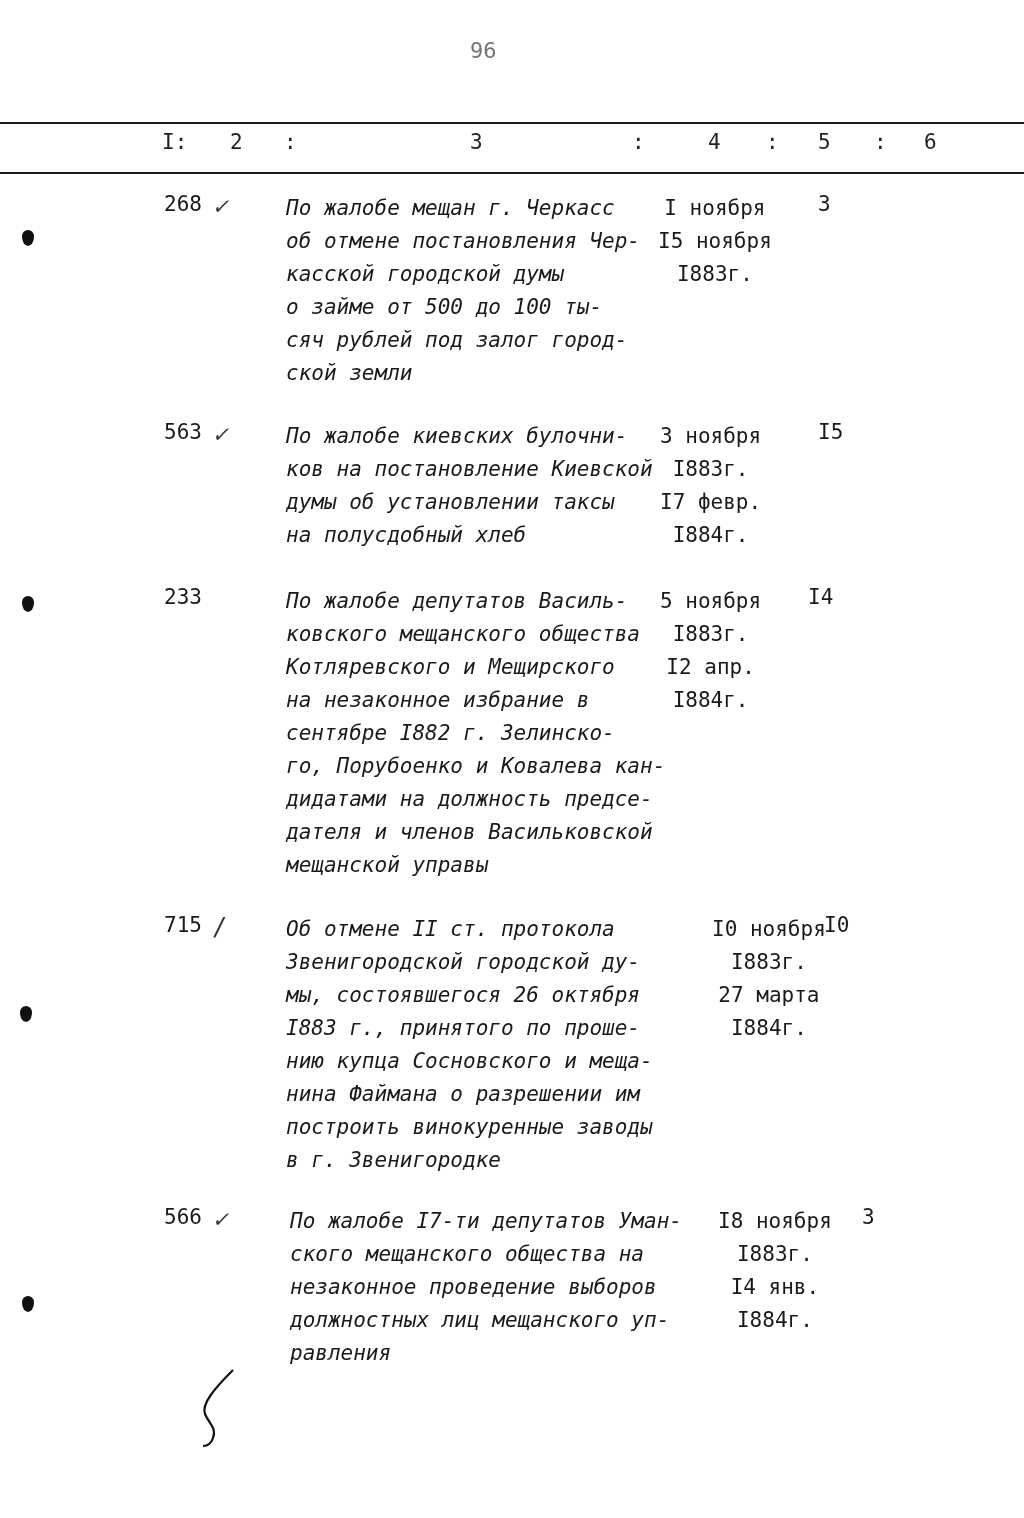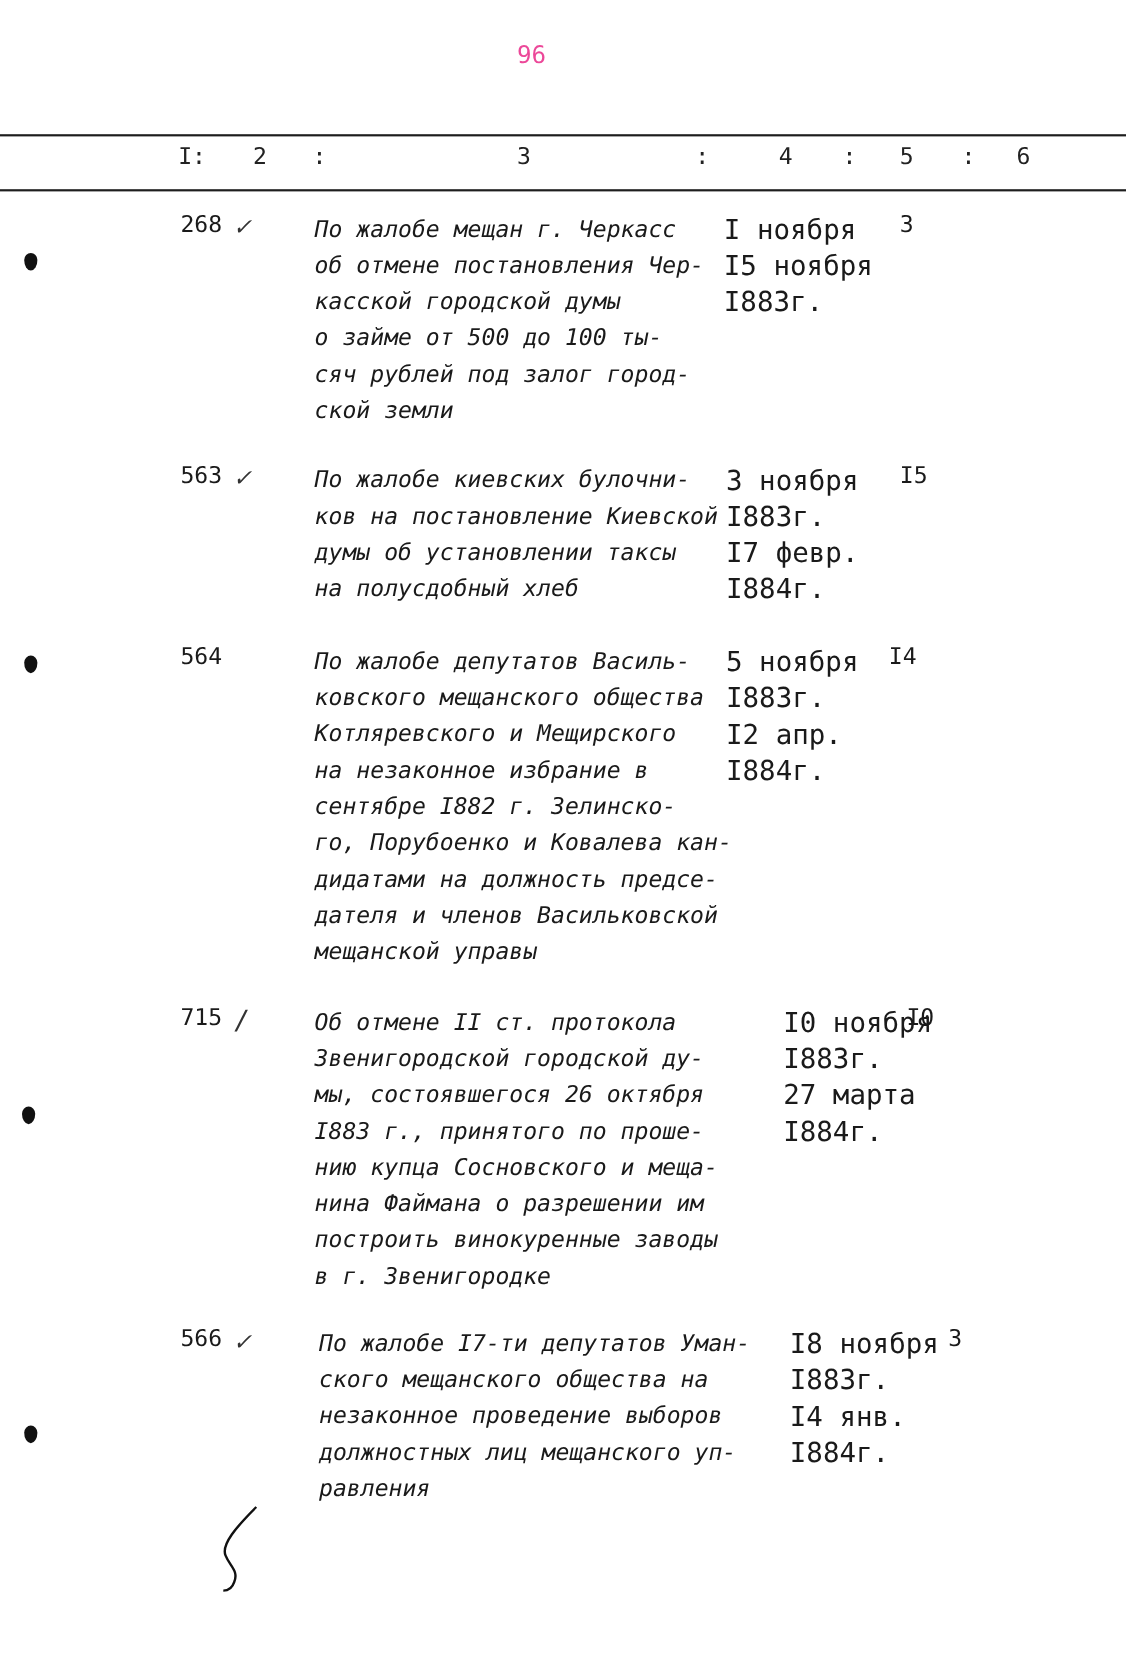--- a/index.html
+++ b/index.html
@@ -1,31 +1,31 @@
 <!DOCTYPE html>
 <html><head>
   <meta charset="utf-8">
   <style>
     html, body { margin: 0; padding: 0; }
     body {
       width: 1024px; height: 1518px; background: #ffffff; position: relative; overflow: hidden;
       font-family: "DejaVu Sans Mono", "Liberation Mono", monospace; color: #1a1a1a;
     }
     .page-number {
-      position: absolute; top: 38px; left: 470px; font-size: 22px; color: #ec4899;
+      position: absolute; top: 38px; left: 470px; font-size: 22px; color: #737373;
     }
     .rule { position: absolute; left: 0; width: 1024px; height: 2px; background: #1e1e1e; }
     .rule.top { top: 122px; }
     .rule.bottom { top: 172px; }
     .hdr { position: absolute; top: 130px; font-size: 21px; color: #222; }
     .row { position: absolute; left: 0; width: 1024px; }
     .num { position: absolute; left: 164px; font-size: 21px; }
     .mark { position: absolute; left: 213px; font-size: 24px; font-style: italic; color: #333; }
     .desc { position: absolute; left: 286px; font-size: 21px; line-height: 33px; white-space: pre; font-style: italic; }
-    .dates { position: absolute; font-size: 25px; line-height: 33px; white-space: pre; }
+    .dates { position: absolute; font-size: 21px; line-height: 33px; white-space: pre; text-align: center; }
     .count { position: absolute; font-size: 21px; }
     .blob { position: absolute; width: 12px; height: 16px; background: #111; border-radius: 50% 50% 50% 50% / 40% 40% 60% 60%; }
     .scribble { position: absolute; left: 195px; top: 1368px; }
   </style>
 </head>
 <body>
 
 <div class="page-number">96</div>
 
 <div class="rule top"></div>
@@ -66,21 +66,21 @@
 думы об установлении таксы
 на полусдобный хлеб</span>
   <span class="dates" style="left:660px">3 ноября
 I883г.
 I7 февр.
 I884г.</span>
   <span class="count" style="left:818px">I5</span>
 </div>
 
 <div class="row" style="top:585px">
-  <span class="num">564</span>
+  <span class="num">233</span>
   <span class="mark"></span>
   <span class="desc">По жалобе депутатов Василь-
 ковского мещанского общества
 Котляревского и Мещирского
 на незаконное избрание в
 сентябре I882 г. Зелинско-
 го, Порубоенко и Ковалева кан-
 дидатами на должность предсе-
 дателя и членов Васильковской
 мещанской управы</span>

